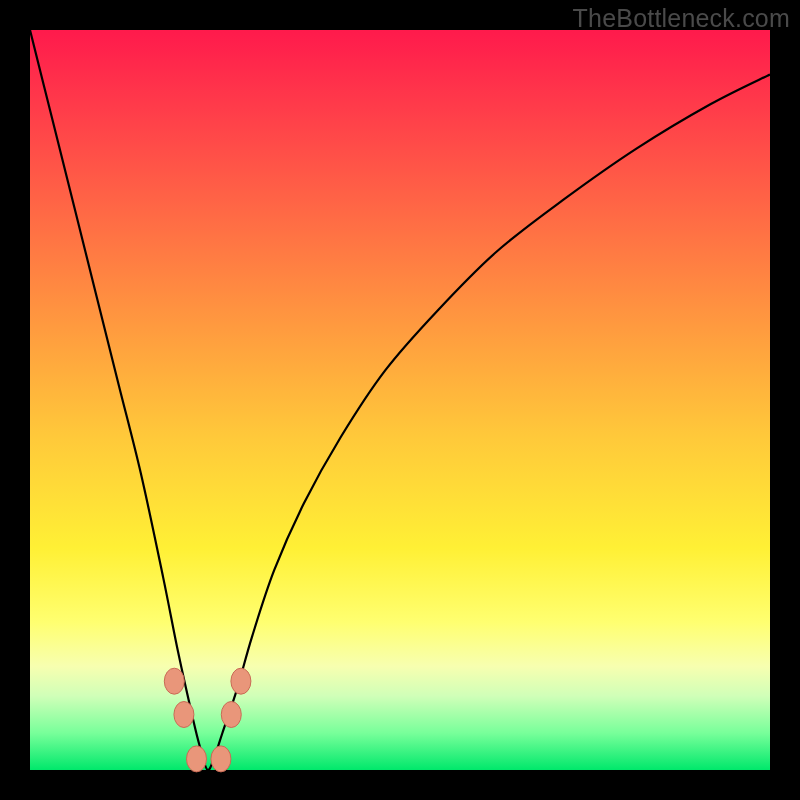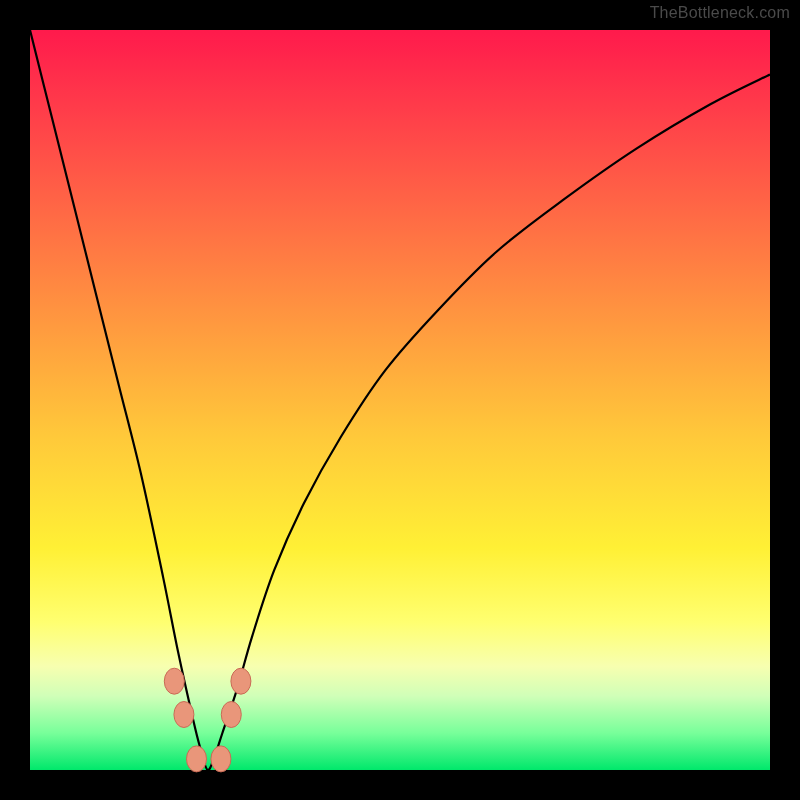--- a/index.html
+++ b/index.html
@@ -44,21 +44,21 @@
     top: 0;
     width: 740px;
     height: 740px;
     overflow: visible;
   }
   .watermark {
     position: absolute;
     top: 4px;
     right: 10px;
     color: #4a4a4a;
-    font-size: 16px;
+    font-size: 25px;
     font-weight: 500;
     letter-spacing: 0.2px;
     user-select: none;
   }
 </style>
 </head>
 <body>
 
 <div class="stage">
 

